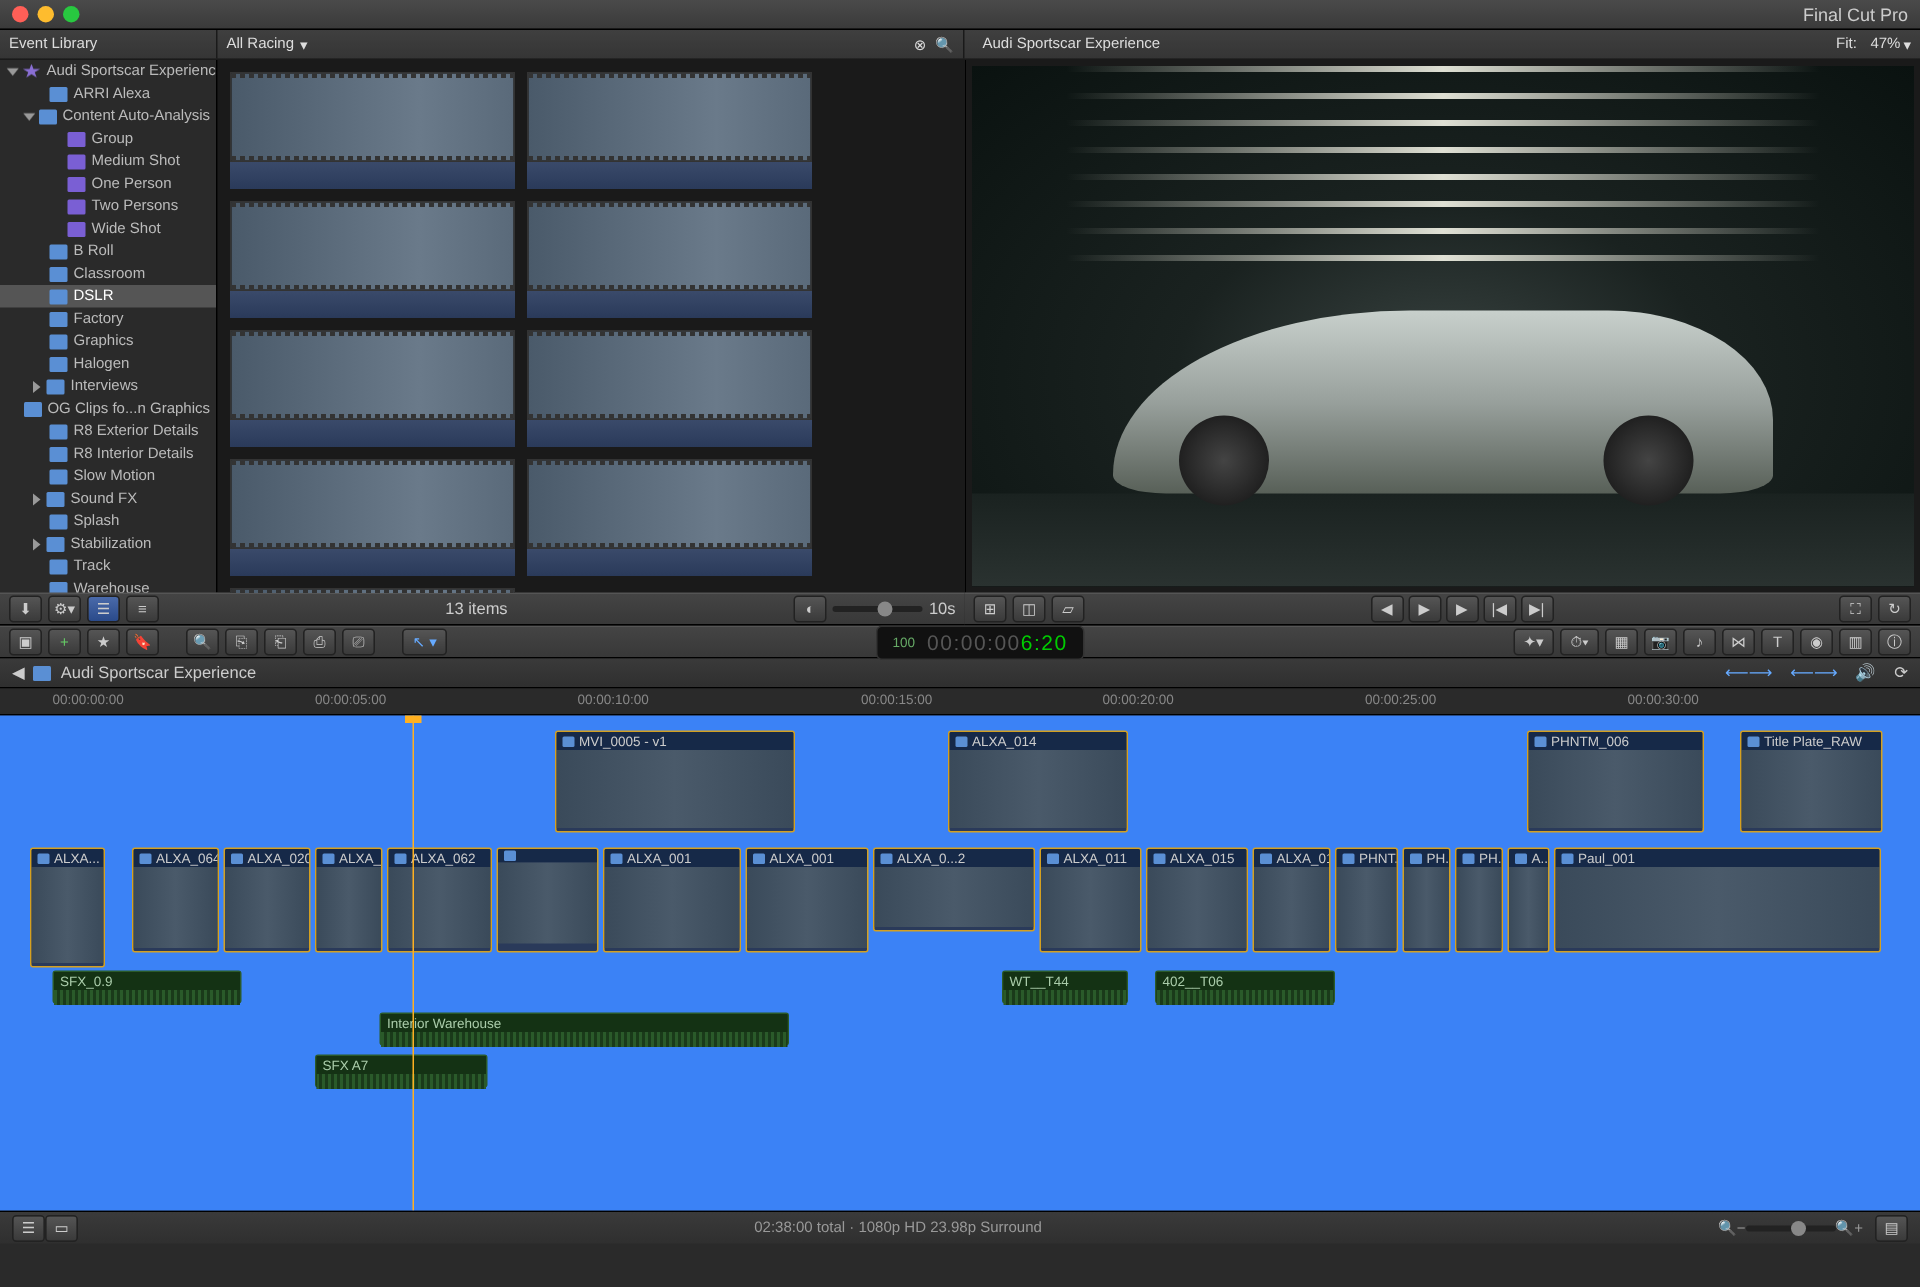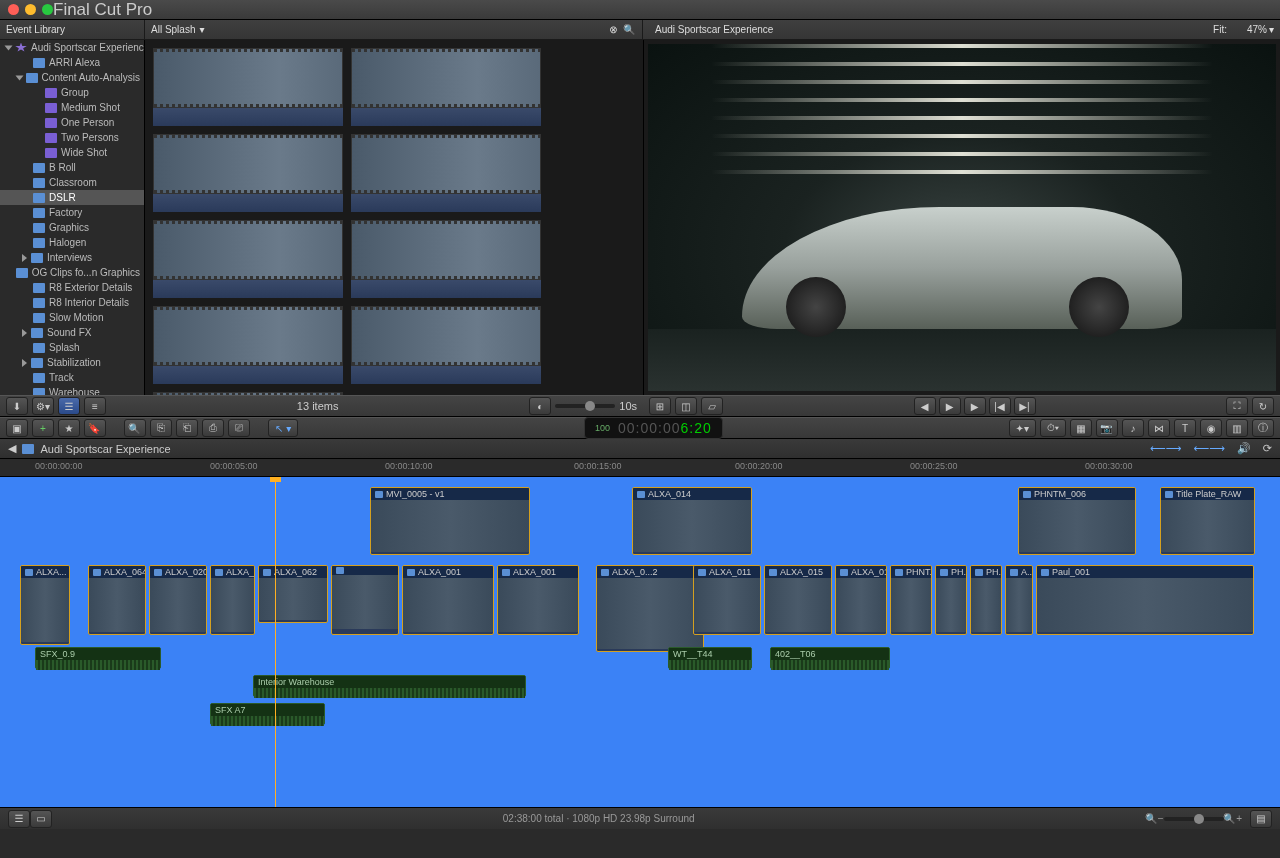--- a/index.html
+++ b/index.html
@@ -3,21 +3,21 @@
 <meta charset="utf-8">
 <style>
 * { margin: 0; padding: 0; box-sizing: border-box; font-family: "Helvetica Neue", Arial, sans-serif; }
 body { background: #2a2a2a; color: #ccc; font-size: 11px; overflow: hidden; width: 1280px; height: 858px; }
 
 
 .titlebar { height: 20px; background: linear-gradient(#4a4a4a, #3a3a3a); display: flex; align-items: center; padding: 0 8px; border-bottom: 1px solid #000; }
 .traffic { display: flex; gap: 6px; }
 .traffic span { width: 11px; height: 11px; border-radius: 50%; display: inline-block; }
 .t-red { background: #ff5f57; } .t-yel { background: #febc2e; } .t-grn { background: #28c840; }
-.titlebar .title { flex: 1; text-align: left; color: #ccc; font-size: 17px; }
+.titlebar .title { flex: 1; text-align: right; color: #ccc; font-size: 12px; }
 
 
 .header-row { height: 20px; background: linear-gradient(#3f3f3f, #353535); display: flex; border-bottom: 1px solid #1a1a1a; }
 .header-row .col { display: flex; align-items: center; padding: 0 6px; color: #ddd; font-size: 10px; }
 .header-row .sep { border-right: 1px solid #1a1a1a; }
 
 
 .upper { display: flex; height: 355px; background: #1f1f1f; }
 .sidebar { width: 145px; background: #2a2a2a; overflow-y: auto; border-right: 1px solid #000; }
 .sidebar .item { display: flex; align-items: center; padding: 2px 4px 2px 6px; gap: 4px; color: #bbb; font-size: 10px; white-space: nowrap; cursor: pointer; }
@@ -96,31 +96,31 @@
     <span class="t-red"></span>
     <span class="t-yel"></span>
     <span class="t-grn"></span>
   </div>
   <div class="title">Final Cut Pro</div>
 </div>
 
 <div class="header-row">
   <div class="col sep" style="width:145px">Event Library</div>
   <div class="col sep" style="width:498px">
-    <span>All Splash</span>
+    <span>All Racing</span>
     <span style="margin-left:4px">▾</span>
     <div class="spacer"></div>
     <span>⊗</span>
     <span style="margin-left:6px">🔍</span>
   </div>
   <div class="col" style="flex:1">
     <span style="margin-left:6px">Audi Sportscar Experience</span>
     <div class="spacer"></div>
     <span>Fit:</span>
-    <span style="margin-left:20px">47%</span>
+    <span style="margin-left:9px">47%</span>
     <span style="margin-left:2px">▾</span>
   </div>
 </div>
 
 <div class="upper">
   <div class="sidebar" id="sidebar">
       <div class="item">
         <span class="tri open"></span>
         <span class="ico ico-star"></span>
         <span>Audi Sportscar Experience</span>
@@ -436,39 +436,39 @@
       <div class="body"></div>
     </div>
     <div class="tclip" style="left: 149px; top: 88px; width: 58px; height: 70px;">
       <div class="lbl"><span class="ico ico-film" style="width:8px;height:7px"></span>ALXA_020</div>
       <div class="body"></div>
     </div>
     <div class="tclip" style="left: 210px; top: 88px; width: 45px; height: 70px;">
       <div class="lbl"><span class="ico ico-film" style="width:8px;height:7px"></span>ALXA_073</div>
       <div class="body"></div>
     </div>
-    <div class="tclip" style="left: 258px; top: 88px; width: 70px; height: 58px;">
+    <div class="tclip" style="left: 258px; top: 88px; width: 70px; height: 70px;">
       <div class="lbl"><span class="ico ico-film" style="width:8px;height:7px"></span>ALXA_062</div>
       <div class="body"></div>
     </div>
     <div class="tclip" style="left: 331px; top: 88px; width: 68px; height: 70px;">
       <div class="lbl">
         <span class="ico ico-film" style="width:8px;height:7px"></span>
       </div>
       <div class="body"></div>
     </div>
     <div class="tclip" style="left: 402px; top: 88px; width: 92px; height: 70px;">
       <div class="lbl"><span class="ico ico-film" style="width:8px;height:7px"></span>ALXA_001</div>
       <div class="body"></div>
     </div>
     <div class="tclip" style="left: 497px; top: 88px; width: 82px; height: 70px;">
       <div class="lbl"><span class="ico ico-film" style="width:8px;height:7px"></span>ALXA_001</div>
       <div class="body"></div>
     </div>
-    <div class="tclip" style="left: 596px; top: 88px; width: 108px; height: 87px;">
+    <div class="tclip" style="left: 582px; top: 88px; width: 108px; height: 56px;">
       <div class="lbl"><span class="ico ico-film" style="width:8px;height:7px"></span>ALXA_0...2</div>
       <div class="body"></div>
     </div>
     <div class="tclip" style="left: 693px; top: 88px; width: 68px; height: 70px;">
       <div class="lbl"><span class="ico ico-film" style="width:8px;height:7px"></span>ALXA_011</div>
       <div class="body"></div>
     </div>
     <div class="tclip" style="left: 764px; top: 88px; width: 68px; height: 70px;">
       <div class="lbl"><span class="ico ico-film" style="width:8px;height:7px"></span>ALXA_015</div>
       <div class="body"></div>

